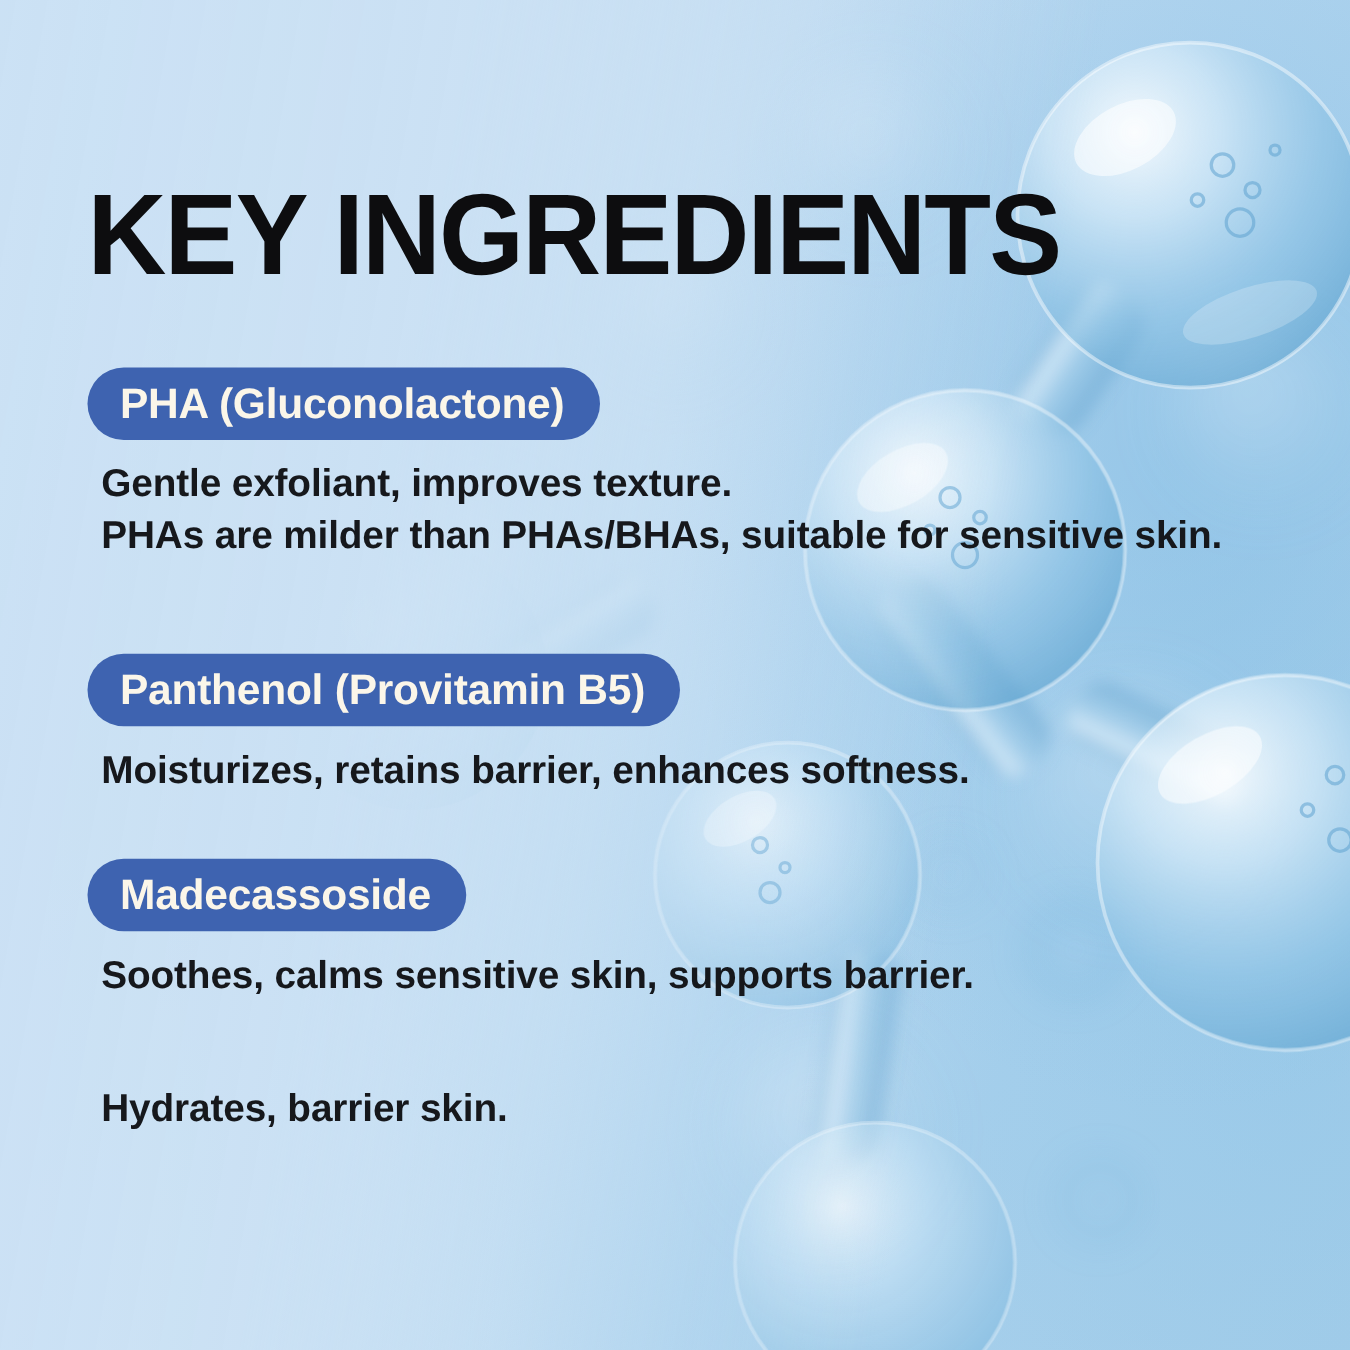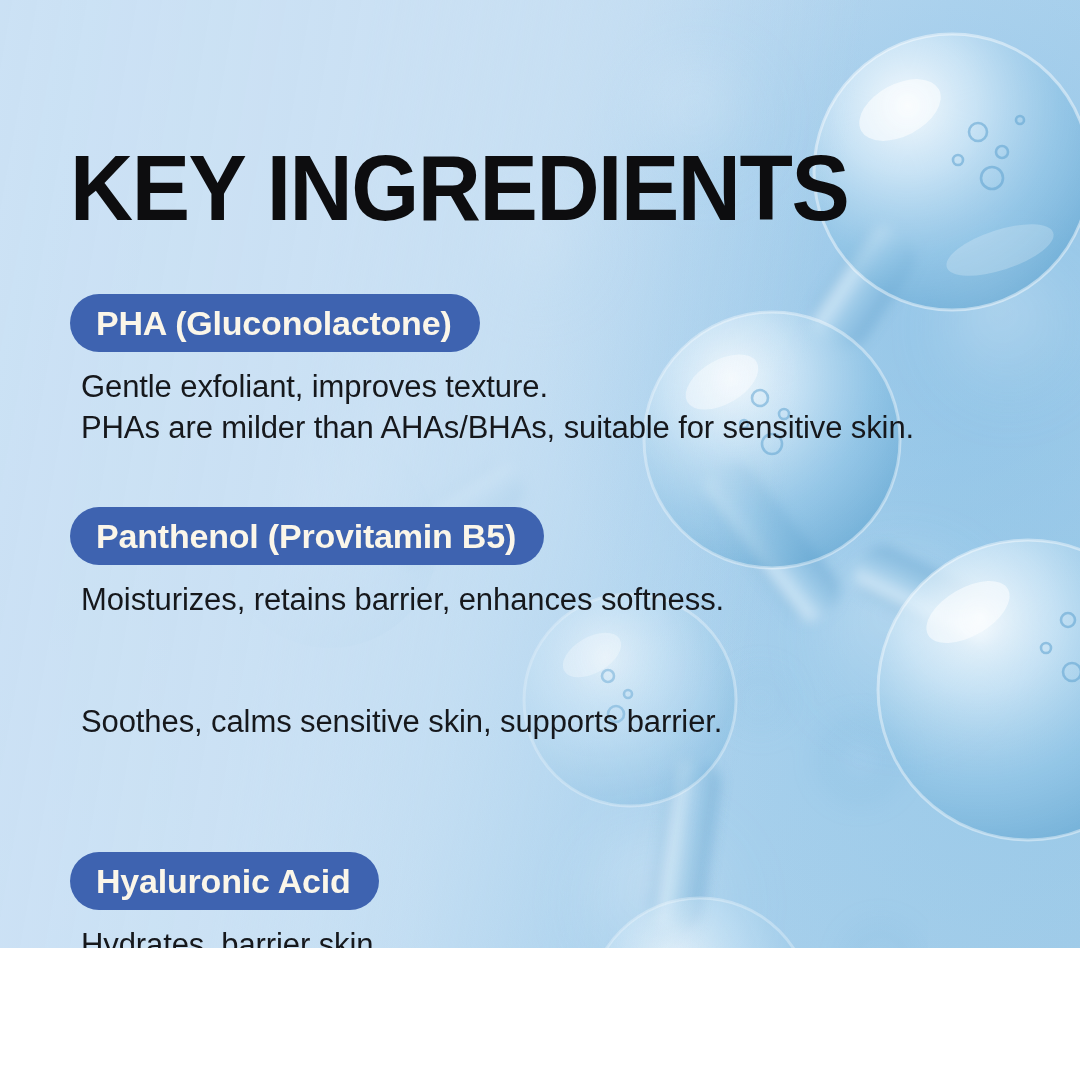--- a/index.html
+++ b/index.html
@@ -5,21 +5,21 @@
 <style>
   html, body {
     margin: 0;
     padding: 0;
     background: #ffffff;
   }
 
   #canvas {
     position: relative;
     width: 1080px;
-    height: 948px;
+    height: 1080px;
     overflow: hidden;
     font-family: "Liberation Sans", sans-serif;
     background: #d946ef;
   }
 
   
   .bg-base {
     position: absolute;
     inset: 0;
     background:
@@ -82,21 +82,21 @@
     transform-origin: left center;
     white-space: nowrap;
   }
 
   .ingredient {
     position: absolute;
     left: 70px;
     width: 960px;
   }
   .ingredient.i0 { top: 294px; }
-  .ingredient.i1 { top: 507px; }
+  .ingredient.i1 { top: 523px; }
   .ingredient.i2 { top: 687px; }
   .ingredient.i3 { top: 852px; }
 
   .pill {
     display: inline-block;
     background: #3e63b0;
     color: #fbf6e9;
     border-radius: 999px;
     padding: 0 28px 0 26px;
     height: 58px;
@@ -106,21 +106,21 @@
     letter-spacing: -.2px;
     white-space: nowrap;
     font-family: "Liberation Sans Narrow", "Liberation Sans", sans-serif;
   }
 
   .desc {
     margin: 0;
     padding: 14px 0 0 11px;
     font-size: 31px;
     line-height: 41px;
-    font-weight: 400;
+    font-weight: 700;
     color: #16181c;
     letter-spacing: -.1px;
     font-family: "Liberation Sans Narrow", "Liberation Sans", sans-serif;
   }
   .desc .line { display: block; }
 </style>
 </head>
 <body>
 
 <div id="canvas">
@@ -237,38 +237,38 @@
   <div class="bg-veil"></div>
 
   <div class="content">
 
     <h1 class="page-title">KEY INGREDIENTS</h1>
 
     <section class="ingredient i0">
       <div class="pill">PHA (Gluconolactone)</div>
       <p class="desc">
         <span class="line">Gentle exfoliant, improves texture.</span>
-        <span class="line">PHAs are milder than AHAs/BHAs, suitable for sensitive skin.</span>
+        <span class="line">PHAs are milder than PHAs/BHAs, suitable for sensitive skin.</span>
       </p>
     </section>
 
     <section class="ingredient i1">
       <div class="pill">Panthenol (Provitamin B5)</div>
       <p class="desc">
         <span class="line">Moisturizes, retains barrier, enhances softness.</span>
       </p>
     </section>
 
     <section class="ingredient i2">
+      <div class="pill">Madecassoside</div>
       <p class="desc">
         <span class="line">Soothes, calms sensitive skin, supports barrier.</span>
       </p>
     </section>
 
     <section class="ingredient i3">
-      <div class="pill">Hyaluronic Acid</div>
       <p class="desc">
         <span class="line">Hydrates, barrier skin.</span>
       </p>
     </section>
 
   </div>
 </div>
 
 </body></html>

